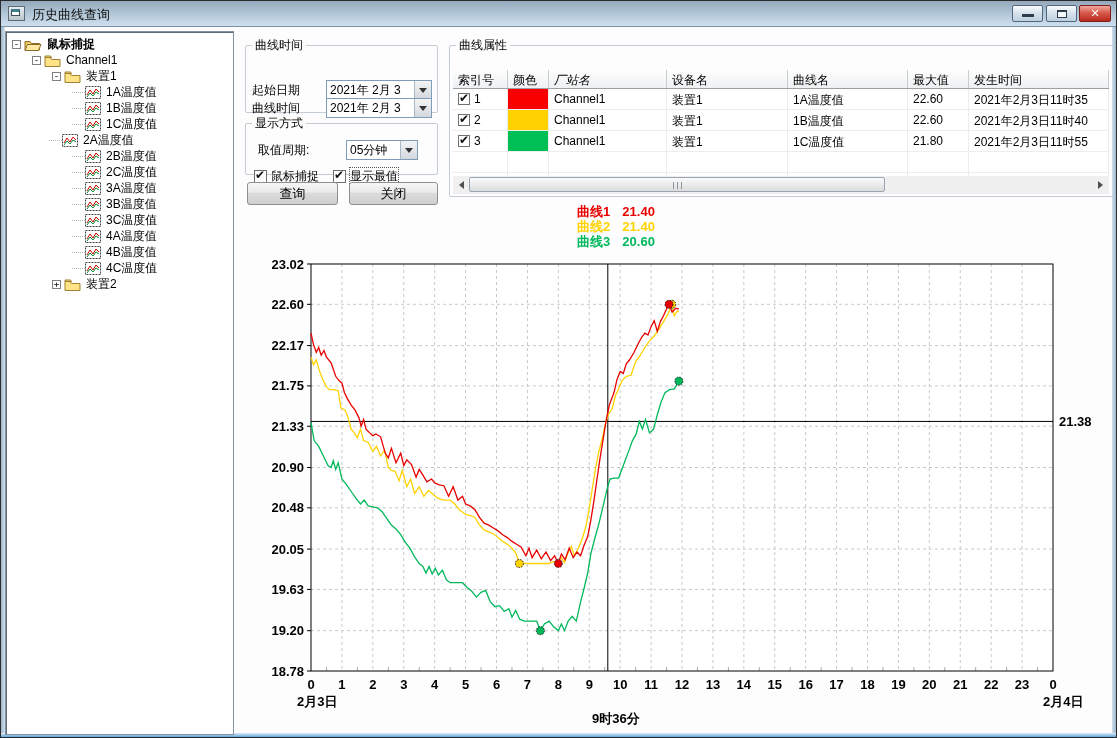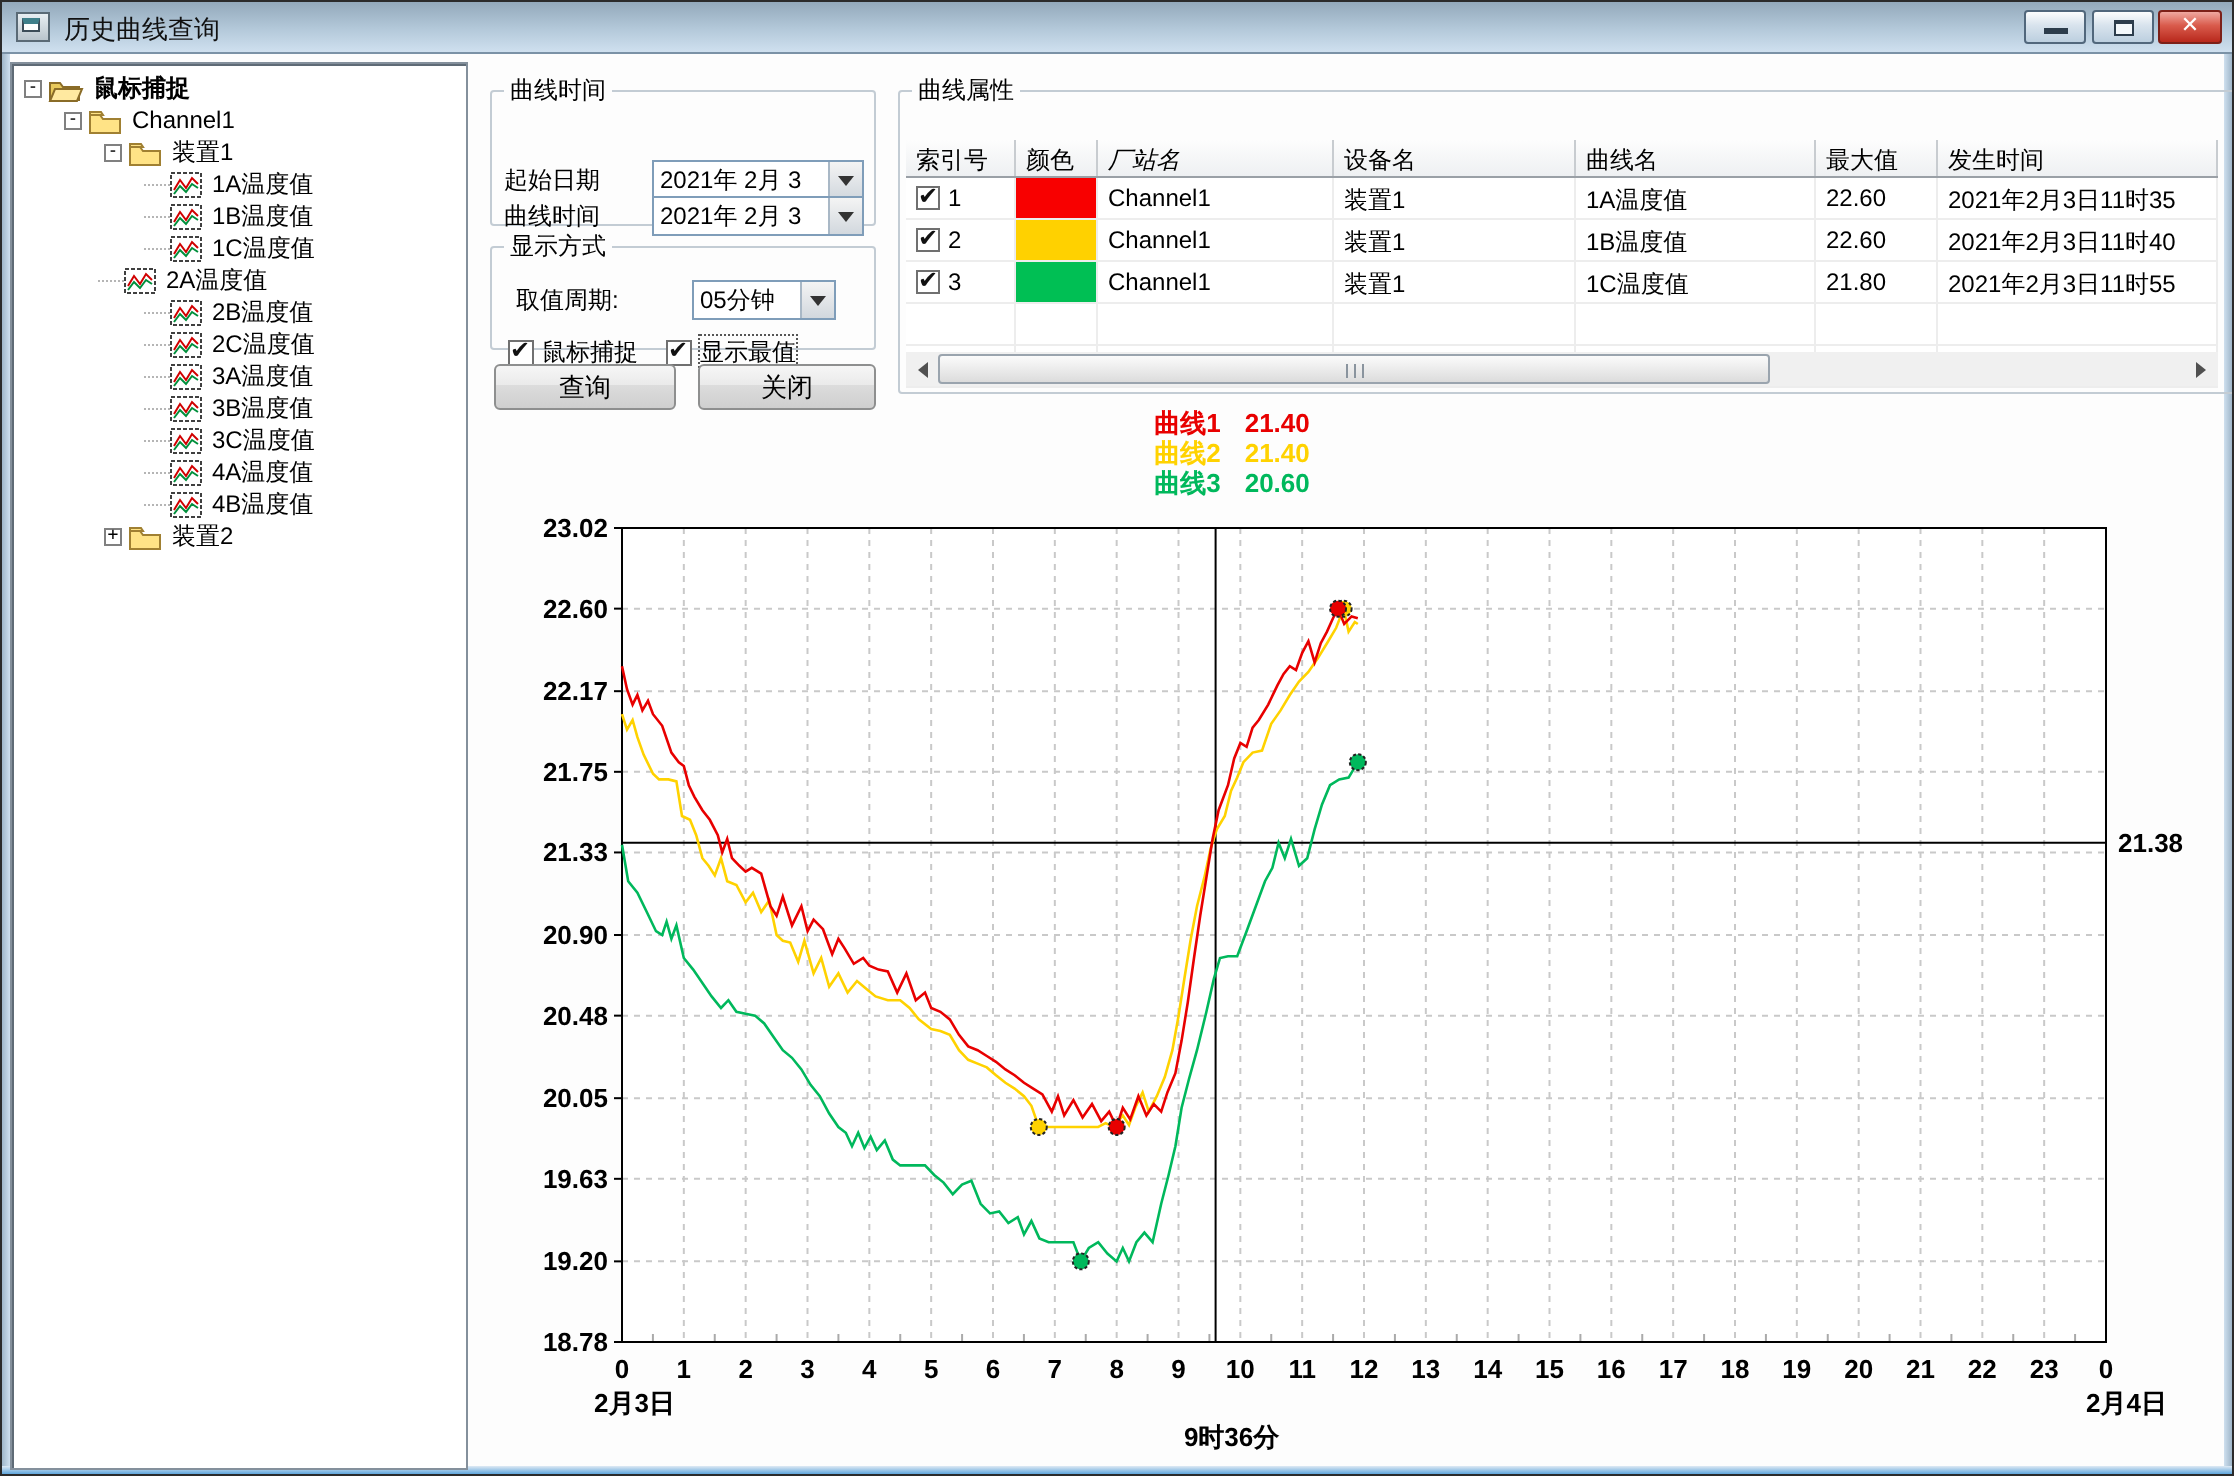--- a/index.html
+++ b/index.html
@@ -239,20 +239,31 @@
       <div class="tree-row" style="padding-left: 66px;">
         <span class="spacer"></span>
         <span class="ticon">
           <svg width="16" height="13">
             <rect x="0.5" y="0.5" width="15" height="12" fill="#fff" stroke="#404040" stroke-dasharray="2 1"></rect>
             <polyline points="2,9 5,4 8,8 11,3 14,6" fill="none" stroke="#d00000"></polyline>
             <polyline points="2,11 5,7 8,10 11,6 14,8" fill="none" stroke="#008f3c"></polyline>
           </svg>
         </span>
         <span class="tlabel">4B温度值</span>
+      </div>
+      <div class="tree-row" style="padding-left: 66px;">
+        <span class="spacer"></span>
+        <span class="ticon">
+          <svg width="16" height="13">
+            <rect x="0.5" y="0.5" width="15" height="12" fill="#fff" stroke="#404040" stroke-dasharray="2 1"></rect>
+            <polyline points="2,9 5,4 8,8 11,3 14,6" fill="none" stroke="#d00000"></polyline>
+            <polyline points="2,11 5,7 8,10 11,6 14,8" fill="none" stroke="#008f3c"></polyline>
+          </svg>
+        </span>
+        <span class="tlabel">4C温度值</span>
       </div>
       <div class="tree-row" style="padding-left: 46px;">
         <span class="expand">+</span>
         <span class="ticon">
           <svg width="17" height="13">
             <path d="M1,3.5 h5 l1.5,2 h8.5 v7 h-15 z" fill="#ffe386" stroke="#a08032"></path>
             <path d="M1,2 h5.5 l1,1.5 h-6.5 z" fill="#ffe386" stroke="#a08032"></path>
           </svg>
         </span>
         <span class="tlabel">装置2</span>

